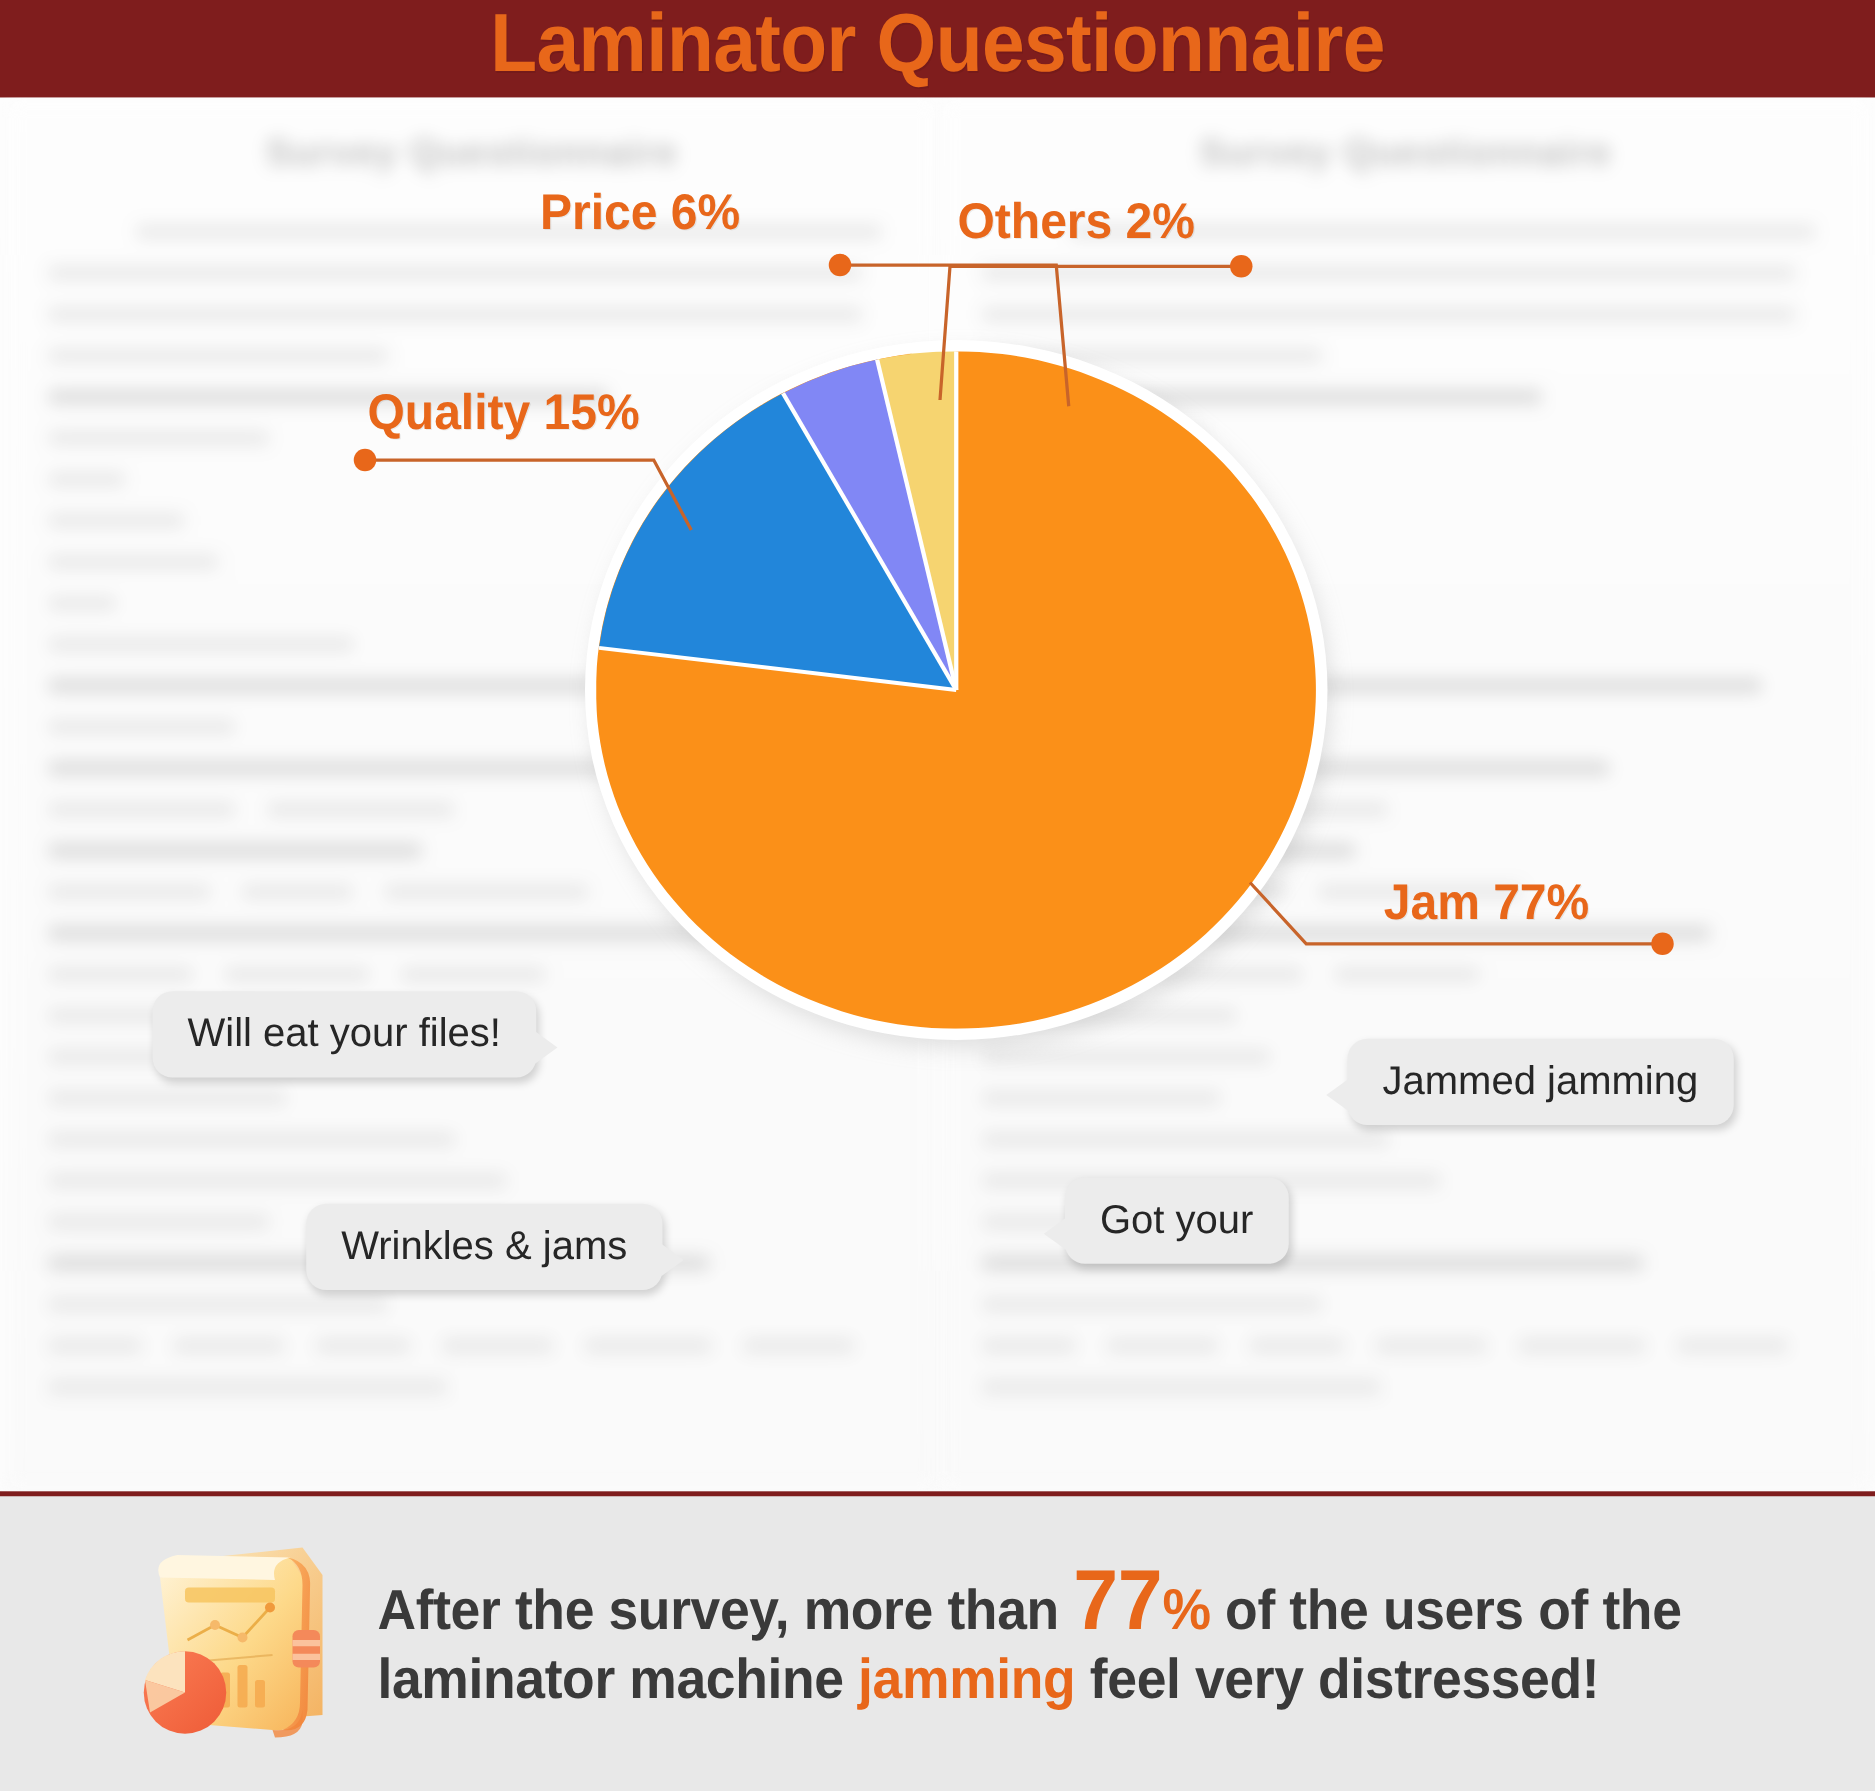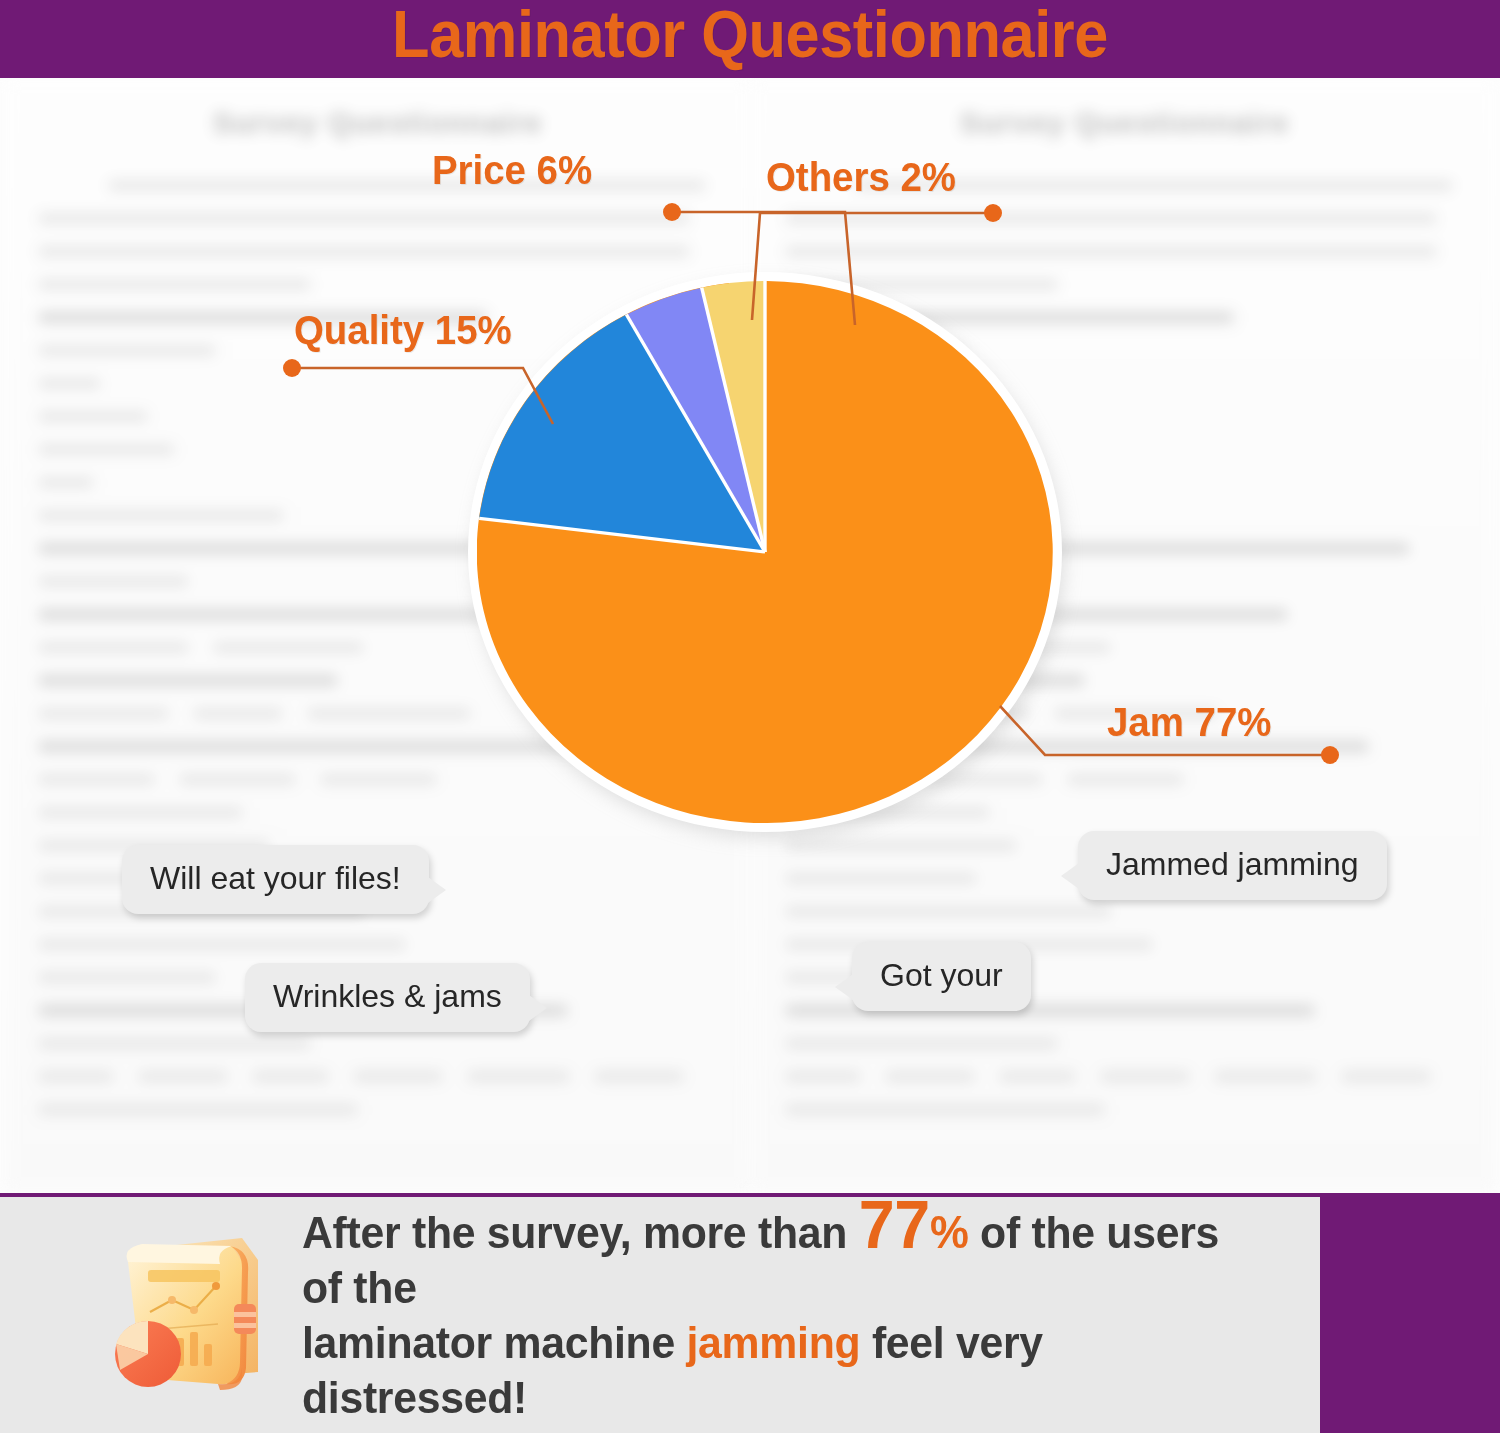--- a/index.html
+++ b/index.html
@@ -8,21 +8,21 @@
     background: #ffffff;
   }
   body {
     font-family: "Liberation Sans", sans-serif;
   }
   #page {
     position: relative;
     width: 1500px;
     height: 1433px;
     overflow: hidden;
-    background: #701a75;
+    background: #7f1d1d;
   }
 
   
   .bg-wrap {
     position: absolute;
     left: 0; top: 78px;
     width: 1500px; height: 1115px;
     overflow: hidden;
     background: #fdfdfd;
   }
@@ -138,31 +138,31 @@
     border-bottom: 13px solid transparent;
   }
   .bubble.tail-right::after {
     right: -17px; top: 32px;
     border-left: 18px solid #ececec;
   }
   .bubble.tail-left::after {
     left: -17px; top: 32px;
     border-right: 18px solid #ececec;
   }
-  .bubble.b1 { left: 122px;  top: 845px;  }
+  .bubble.b1 { left: 122px;  top: 793px;  }
   .bubble.b2 { left: 245px;  top: 963px;  }
   .bubble.b3 { left: 1078px; top: 831px;  }
   .bubble.b4 { left: 852px;  top: 942px;  }
   .bubble.b5 { left: 730px;  top: 1053px; }
 
   
   .banner {
     position: absolute;
     left: 0; top: 1197px;
-    width: 1320px; height: 236px;
+    width: 1500px; height: 236px;
     background: #e8e8e8;
     display: flex;
     align-items: center;
   }
   .banner-icon {
     width: 200px;
     height: 190px;
     margin-left: 90px;
     flex: none;
     position: relative;

